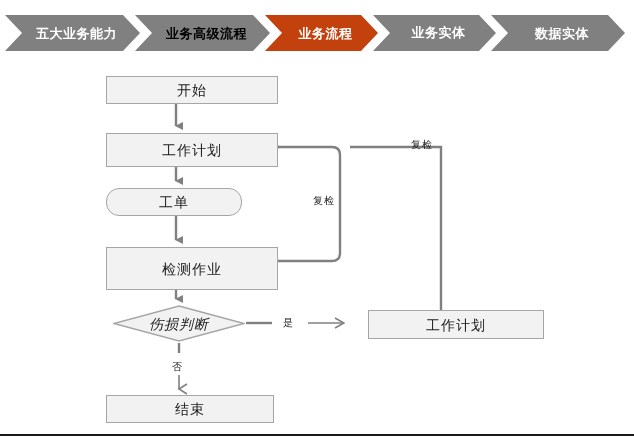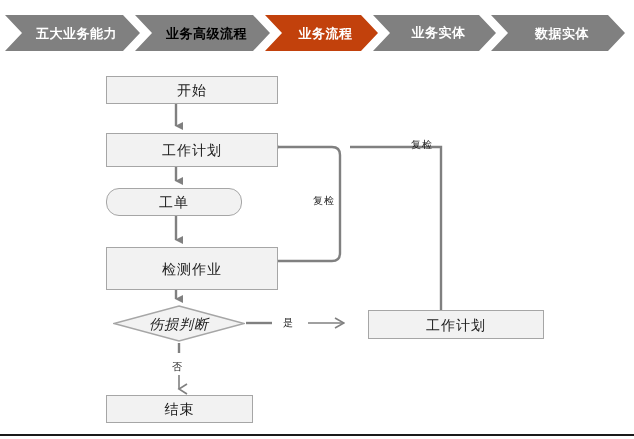--- a/index.html
+++ b/index.html
@@ -201,21 +201,21 @@
       <svg class="diamond-shape" viewBox="0 0 132 37" preserveAspectRatio="none">
         <polygon points="66,1 131,18.5 66,36 1,18.5" fill="#f2f2f2" stroke="#a6a6a6" stroke-width="1.4"></polygon>
       </svg>
       <span class="diamond-text">伤损判断</span>
     </div>
 
     <div class="node" style="left: 352px; top: 310px; width: 176px; height: 29px; background: rgb(242, 242, 242); border-color: rgb(166, 166, 166); color: rgb(26, 26, 26);">
       <span>工作计划</span>
     </div>
 
-    <div class="node" style="left: 90px; top: 395px; width: 147px; height: 28px; background: rgb(242, 242, 242); border-color: rgb(166, 166, 166); color: rgb(26, 26, 26);">
+    <div class="node" style="left: 90px; top: 395px; width: 168px; height: 28px; background: rgb(242, 242, 242); border-color: rgb(166, 166, 166); color: rgb(26, 26, 26);">
       <span>结束</span>
     </div>
 
     <span class="edge-label" style="left: 313px; top: 196px; color: rgb(26, 26, 26);">复检</span>
     <span class="edge-label" style="left: 411px; top: 140px; color: rgb(26, 26, 26);">复检</span>
     <span class="edge-label" style="left: 283px; top: 318px; color: rgb(26, 26, 26);">是</span>
     <span class="edge-label" style="left: 172px; top: 362px; color: rgb(26, 26, 26);">否</span>
   </div>
 
   <div id="bottom-rule" style="background: rgb(26, 26, 26);"></div>

